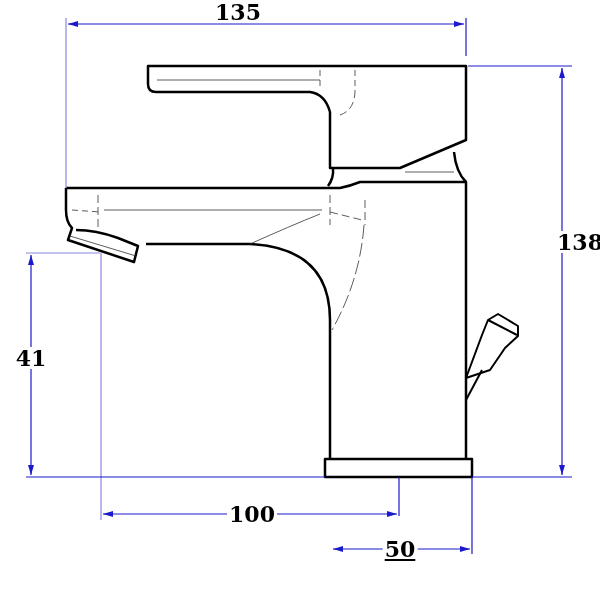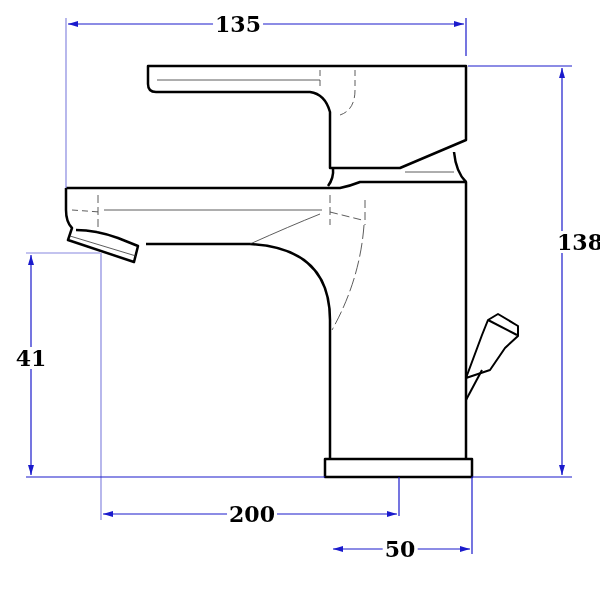--- a/index.html
+++ b/index.html
@@ -79,17 +79,17 @@
     <path d="M31,255 L31,475" marker-start="url(#arr)" marker-end="url(#arr)"></path>
 
     <path d="M399,477 L399,516"></path>
     <path d="M103,514 L397,514" marker-start="url(#arr)" marker-end="url(#arr)"></path>
 
     <path d="M472,477 L472,554"></path>
     <path d="M333,549 L470,549" marker-start="url(#arr)" marker-end="url(#arr)"></path>
   </g>
 </svg>
 
-<div class="dim-label" style="left:238px; top:24px;">135</div>
+<div class="dim-label" style="left:238px; top:12px;">135</div>
 <div class="dim-label" style="left:580px; top:242px;text-align:right;">138</div>
 <div class="dim-label" style="left:31px; top:358px;">41</div>
-<div class="dim-label" style="left:252px; top:514px;">200</div>
-<div class="dim-label" style="left:400px; top:549px;">50</div>
+<div class="dim-label" style="left:252px; top:514px;">100</div>
+<div class="dim-label" style="left:400px; top:549px;text-decoration:underline;">50</div>
 
 </body></html>

